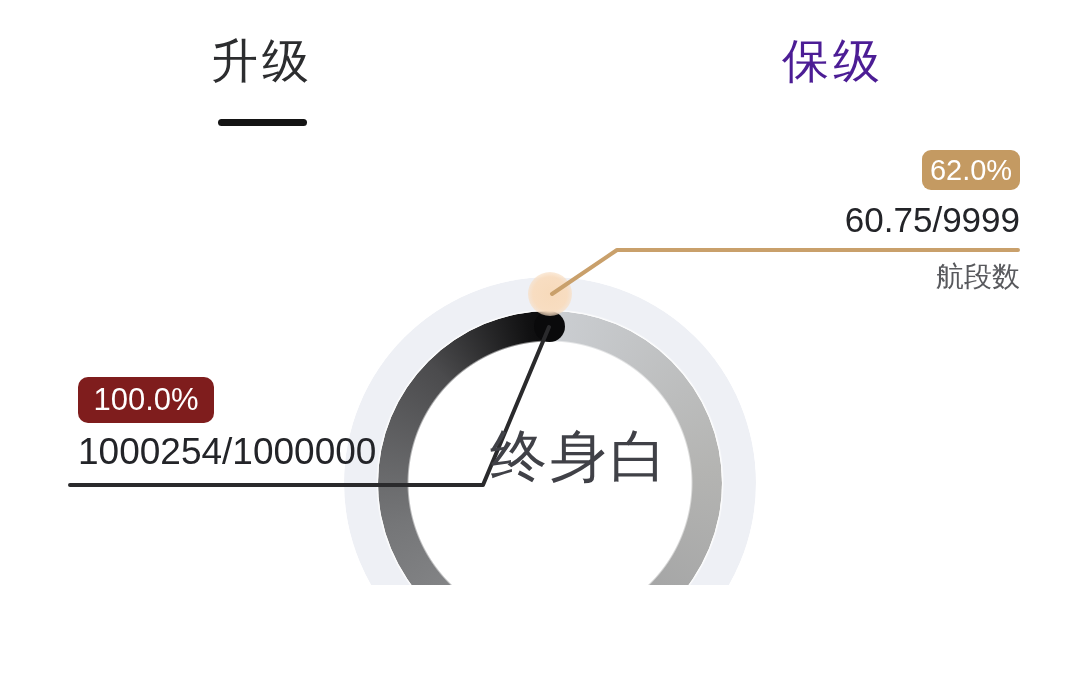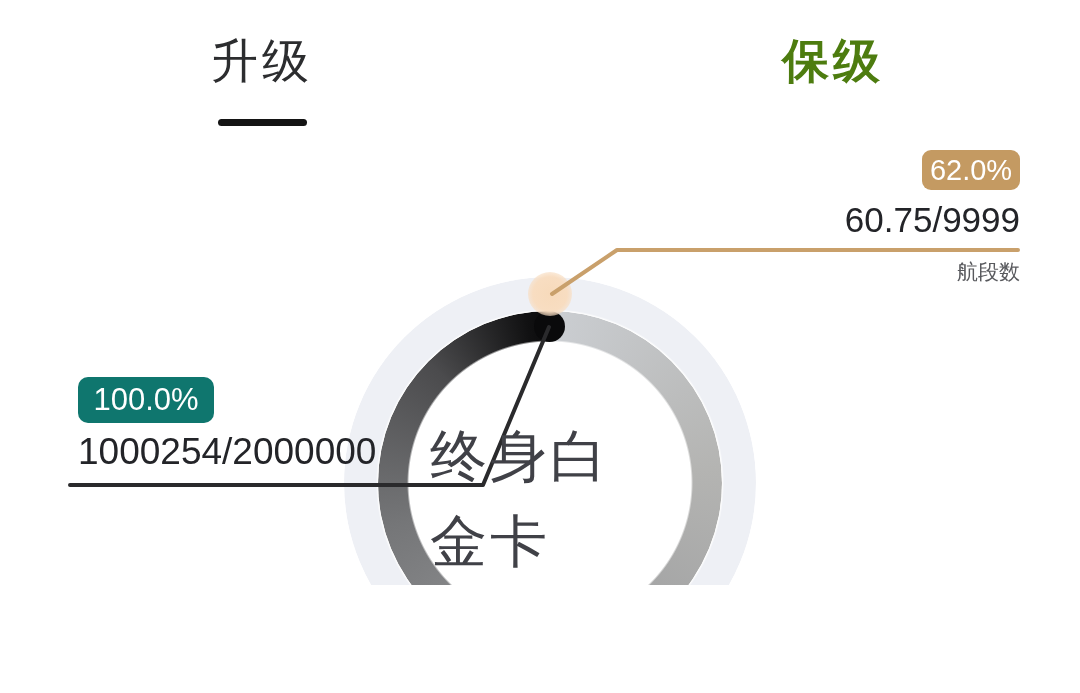--- a/index.html
+++ b/index.html
@@ -7,21 +7,21 @@
     position:relative; width:1080px; height:585px; background:#ffffff;
     overflow:hidden; font-family:"Liberation Sans","DejaVu Sans",sans-serif;
   }
 
   
   .tab { position:absolute; top:30px; width:120px; text-align:center; cursor:pointer; }
   .tab-upgrade { left:202px; }
   .tab-keep    { left:773px; }
   .tab-label { display:block; font-size:47px; letter-spacing:4px; }
   .tab-upgrade .tab-label { color:#2c2d2f; font-weight:500; }
-  .tab-keep    .tab-label { color:#4d7c0f; font-weight:700; }
+  .tab-keep    .tab-label { color:#4c1d95; font-weight:400; }
   .tab-underline {
     display:block; margin:26px auto 0; width:89px; height:7px;
     border-radius:4px; background:#141414;
   }
 
   
   .ring-track {
     position:absolute; left:344px; top:277px; width:412px; height:412px;
     border-radius:50%; background:#eef0f5; z-index:1;
     -webkit-mask:radial-gradient(closest-side, rgba(0,0,0,0) calc(100% - 34px), #000 calc(100% - 32px));
@@ -46,44 +46,44 @@
     background:radial-gradient(circle, #f7dabb 0%, #f8ddc1 55%, rgba(248,221,193,0) 95%);
   }
 
   
   .leaders { position:absolute; left:0; top:0; width:1080px; height:693px; z-index:3; pointer-events:none; }
   .leaders polyline { fill:none; stroke-width:4; stroke-linejoin:round; stroke-linecap:round; }
 
   
   .center-label {
     position:absolute; left:430px; top:414px; width:240px; z-index:4;
-    text-align:left; font-size:57px; line-height:85px;
+    text-align:right; font-size:57px; line-height:85px;
     letter-spacing:3px; color:#404147;
   }
   .center-label span { display:block; }
 
   
   .callout { position:absolute; z-index:5; }
   .callout-left  { left:78px;  top:377px; text-align:left; }
   .callout-right { right:60px; top:150px; text-align:right; }
   .badge {
     display:inline-block; text-align:center; color:#ffffff; font-weight:500;
   }
   .badge-dark {
     width:136px; height:46px; line-height:46px; font-size:31px;
-    border-radius:10px; background:#0f766e;
+    border-radius:10px; background:#7f1d1d;
   }
   .badge-tan {
     width:98px; height:40px; line-height:40px; font-size:29px;
     border-radius:9px; background:#c49a62;
   }
   .callout .value { color:#232428; }
   .callout-left  .value { margin-top:8px;  font-size:37px; }
   .callout-right .value { margin-top:10px; font-size:35px;margin-left:48px; }
-  .callout .small-label { color:#58595d; font-size:21px; }
+  .callout .small-label { color:#58595d; font-size:28px; }
   .callout-left  .small-label { margin-top:18px; }
   .callout-right .small-label { margin-top:18px; }
 </style>
 </head>
 <body>
 
 <div class="screen">
 
   <div class="tab tab-upgrade">
     <span class="tab-label">升级</span>
@@ -98,26 +98,25 @@
   <div class="ring-cap"></div>
   <div class="segment-dot"></div>
 
   <svg class="leaders" viewBox="0 0 1080 693">
     <polyline points="70,485 483,485 549,327" stroke="#2a2a2c"></polyline>
     <polyline points="1018,250 617,250 552,294" stroke="#c9a06b"></polyline>
   </svg>
 
   <div class="center-label">
     <span>终身白</span>
-    <span>金卡</span>
   </div>
 
   <div class="callout callout-left">
     <div class="badge badge-dark">100.0%</div>
-    <div class="value">1000254/2000000</div>
+    <div class="value">1000254/1000000</div>
   </div>
 
   <div class="callout callout-right">
     <div class="badge badge-tan">62.0%</div>
     <div class="value">60.75/9999</div>
     <div class="small-label">航段数</div>
   </div>
 
 </div>
 

